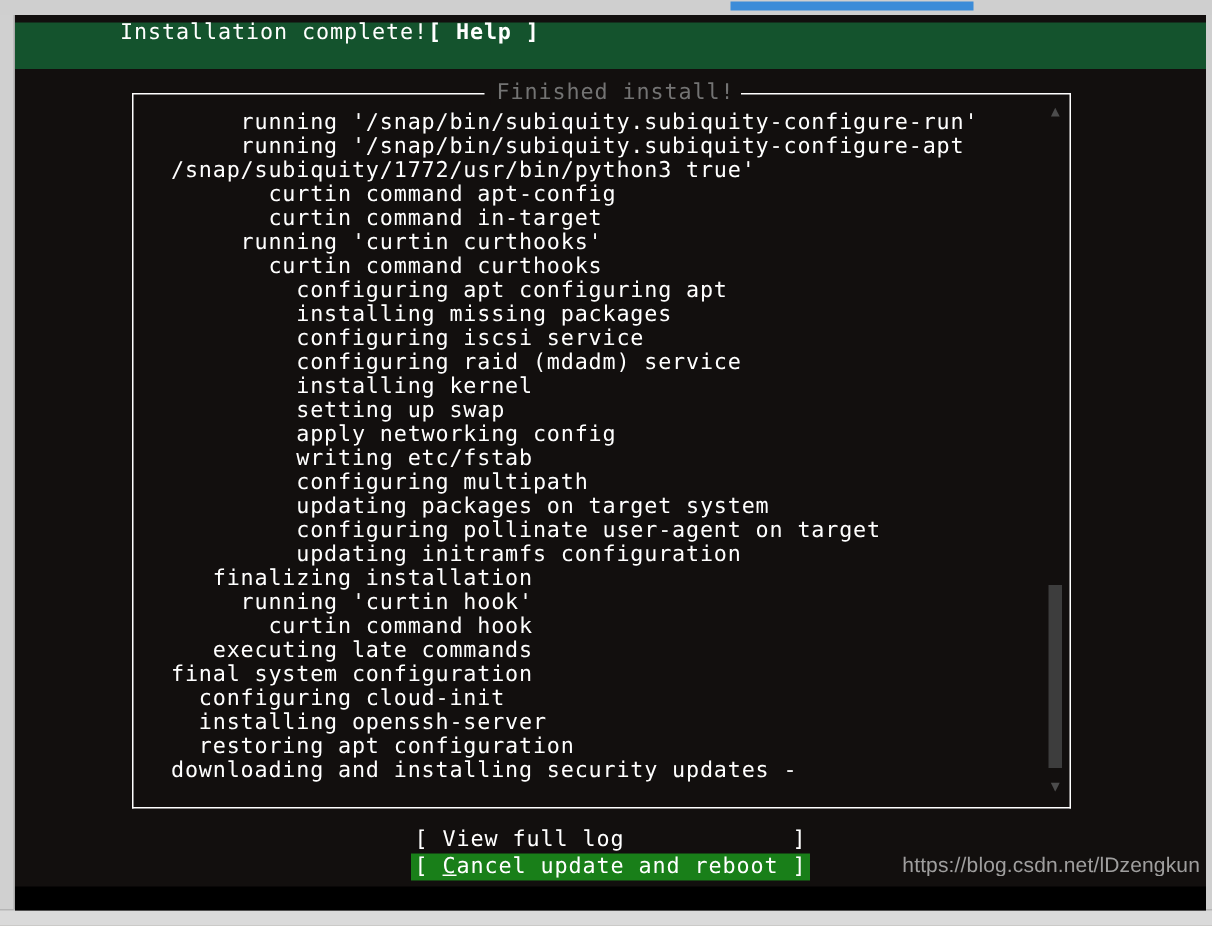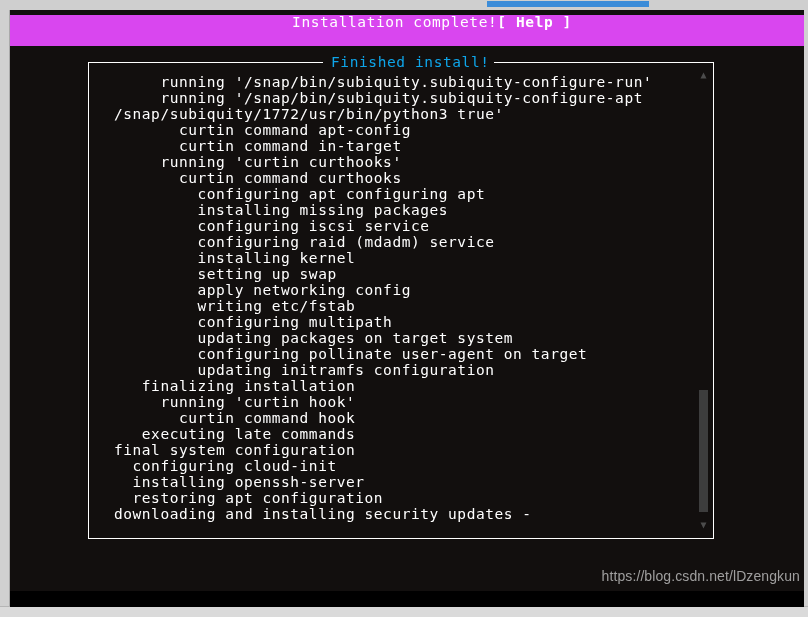--- a/index.html
+++ b/index.html
@@ -69,24 +69,24 @@
     left: 0; top: 0;
     width: 100%; height: 5px;
     background: #120f0e;
   }
 
   
   #header-bar {
     position: absolute;
     left: 0; top: 5px;
     width: 794px; height: 31px;
-    background: #d946ef;
+    background: #14532d;
     display: flex;
     align-items: center;
-    justify-content: center;
+    justify-content: flex-start;
     box-sizing: border-box;
     padding: 0 20px 16px 70px;
   }
   #header-title {
     color: #ffffff;
     font-size: 14.5px;
     letter-spacing: 0.6px;
     line-height: 1;
   }
   #help-button {
@@ -120,21 +120,21 @@
   }
   .panel-top-right {
     position: absolute;
     right: 0; top: 0;
     width: 225px; height: 1px;
     background: #ffffff;
   }
   #panel-title {
     position: absolute;
     left: 239px; top: -8px;
-    color: #0ea5e9;
+    color: #737373;
     font-size: 14.5px;
     letter-spacing: 0.6px;
     line-height: 16px;
     white-space: pre;
     background: #120f0e;
     padding: 0 4px;
   }
 
   #log-lines {
     position: absolute;
@@ -253,18 +253,22 @@
 
       <div id="log-lines"><div>     running '/snap/bin/subiquity.subiquity-configure-run'</div><div>     running '/snap/bin/subiquity.subiquity-configure-apt</div><div>/snap/subiquity/1772/usr/bin/python3 true'</div><div>       curtin command apt-config</div><div>       curtin command in-target</div><div>     running 'curtin curthooks'</div><div>       curtin command curthooks</div><div>         configuring apt configuring apt</div><div>         installing missing packages</div><div>         configuring iscsi service</div><div>         configuring raid (mdadm) service</div><div>         installing kernel</div><div>         setting up swap</div><div>         apply networking config</div><div>         writing etc/fstab</div><div>         configuring multipath</div><div>         updating packages on target system</div><div>         configuring pollinate user-agent on target</div><div>         updating initramfs configuration</div><div>   finalizing installation</div><div>     running 'curtin hook'</div><div>       curtin command hook</div><div>   executing late commands</div><div>final system configuration</div><div>  configuring cloud-init</div><div>  installing openssh-server</div><div>  restoring apt configuration</div><div>downloading and installing security updates -</div></div>
 
       <div id="panel-scrollbar">
         <div class="sb-arrow up">▲</div>
         <div id="sb-thumb"></div>
         <div class="sb-arrow down">▼</div>
       </div>
     </div>
 
+    <div id="buttons">
+        <div class="tty-button">[ View full log            ]</div>
+        <div class="tty-button selected" style="background: rgb(25, 127, 25);"><span>[ </span><span class="accel">C</span><span>ancel update and reboot ]</span></div>
+      </div>
 
     <div id="watermark">https://blog.csdn.net/lDzengkun</div>
     <div class="tty-gap-bottom"></div>
   </div>
 
 </div>
 
 </body></html>

